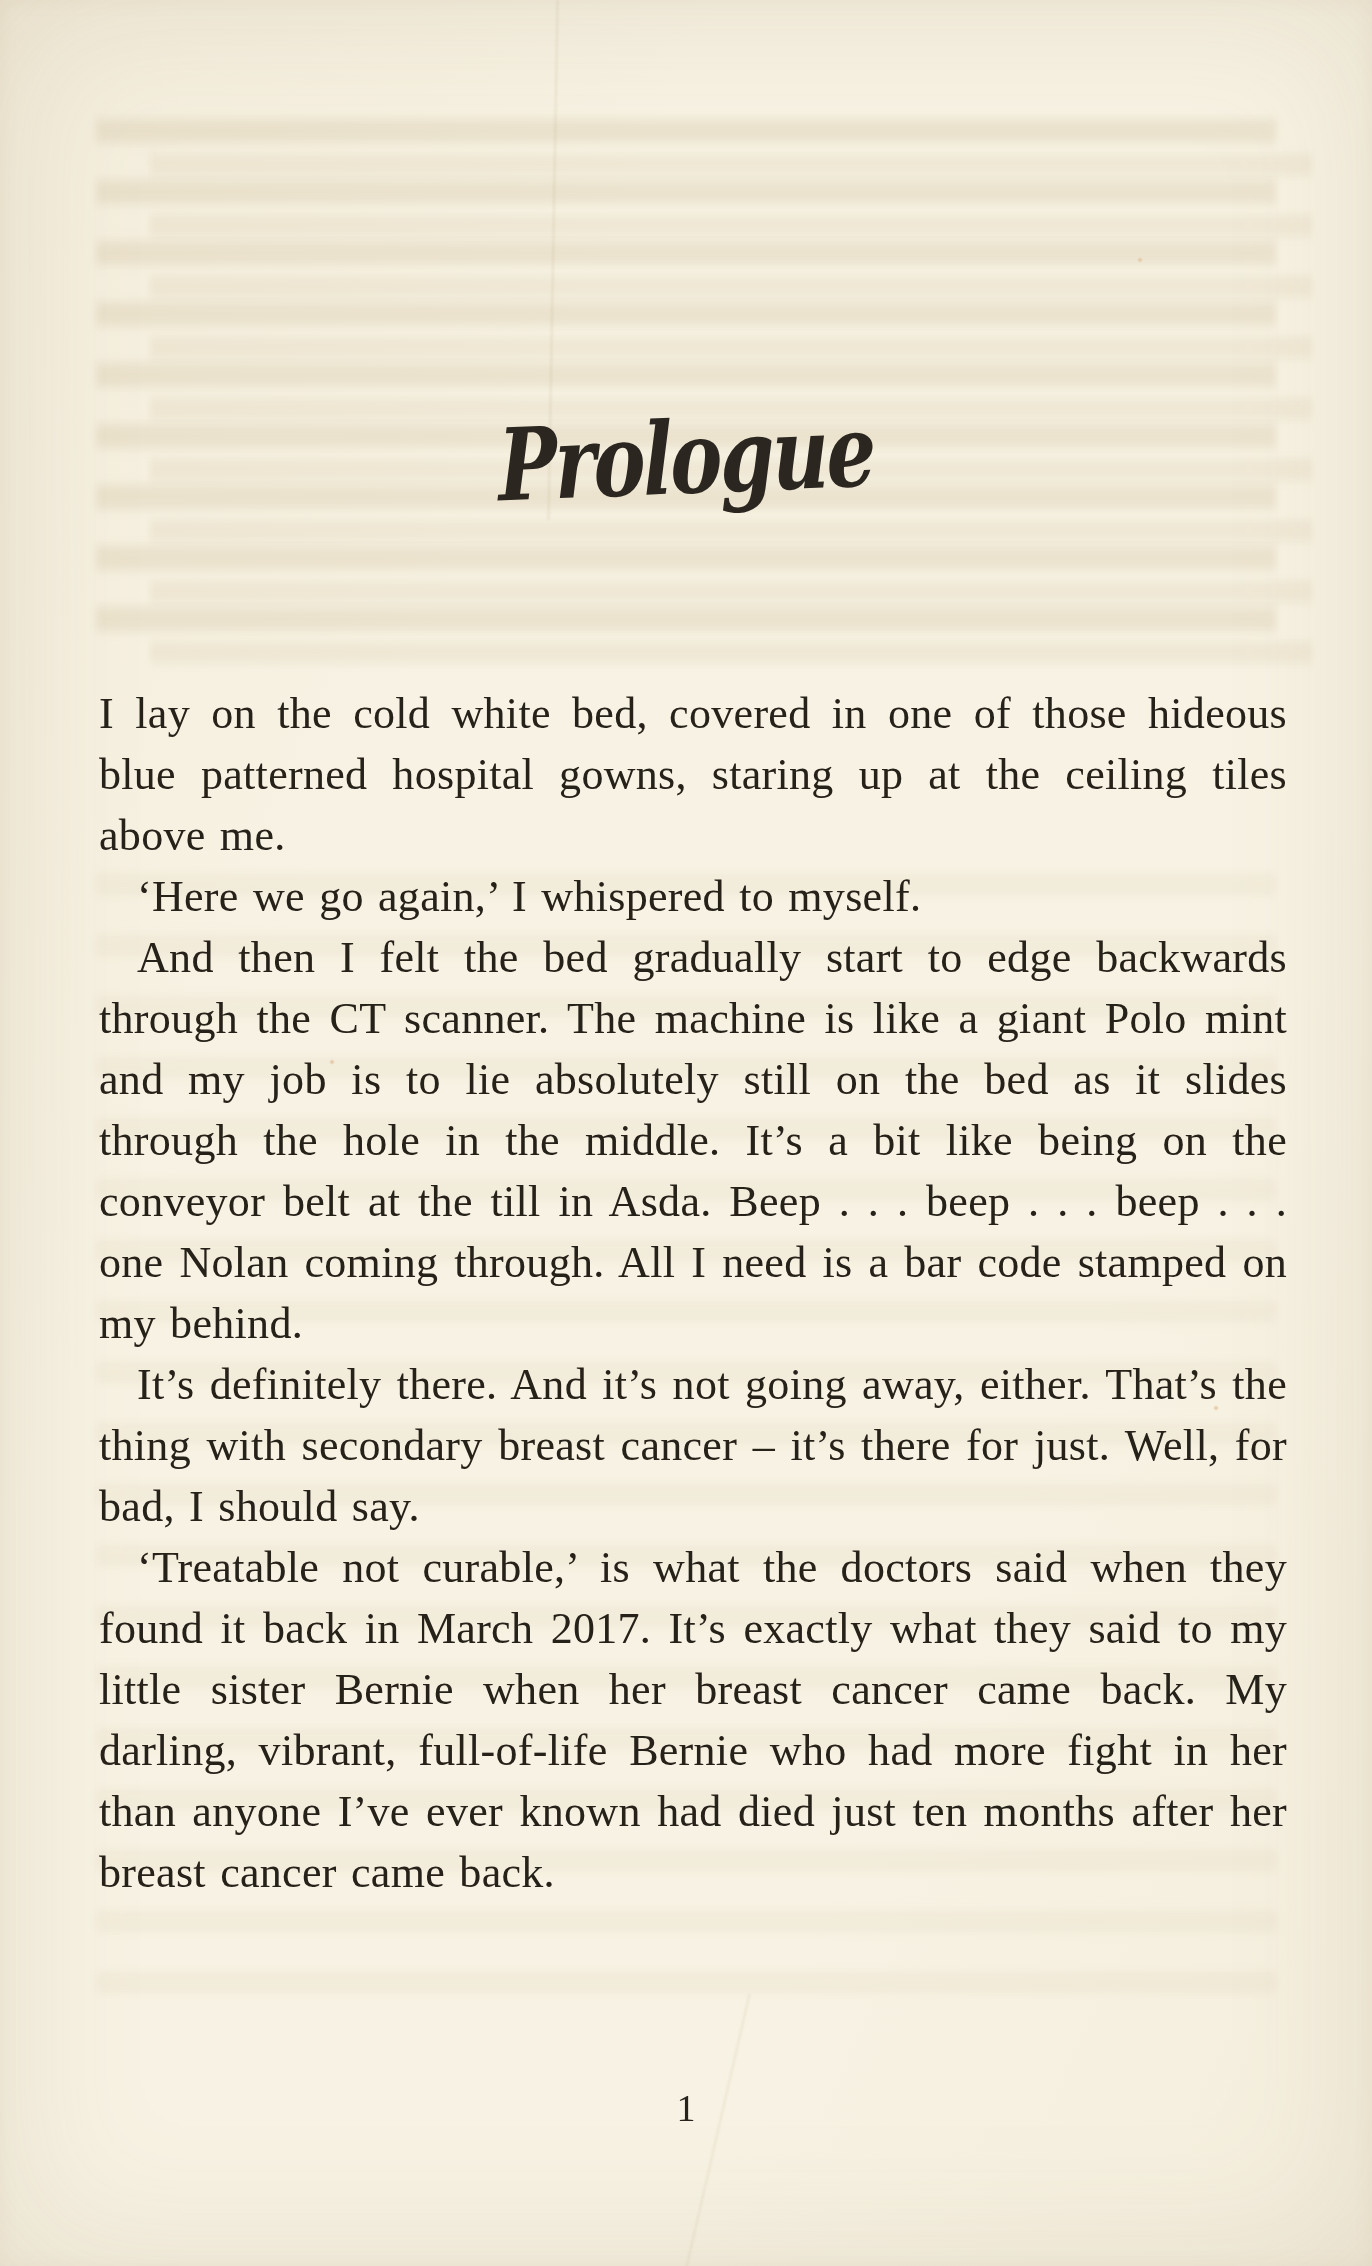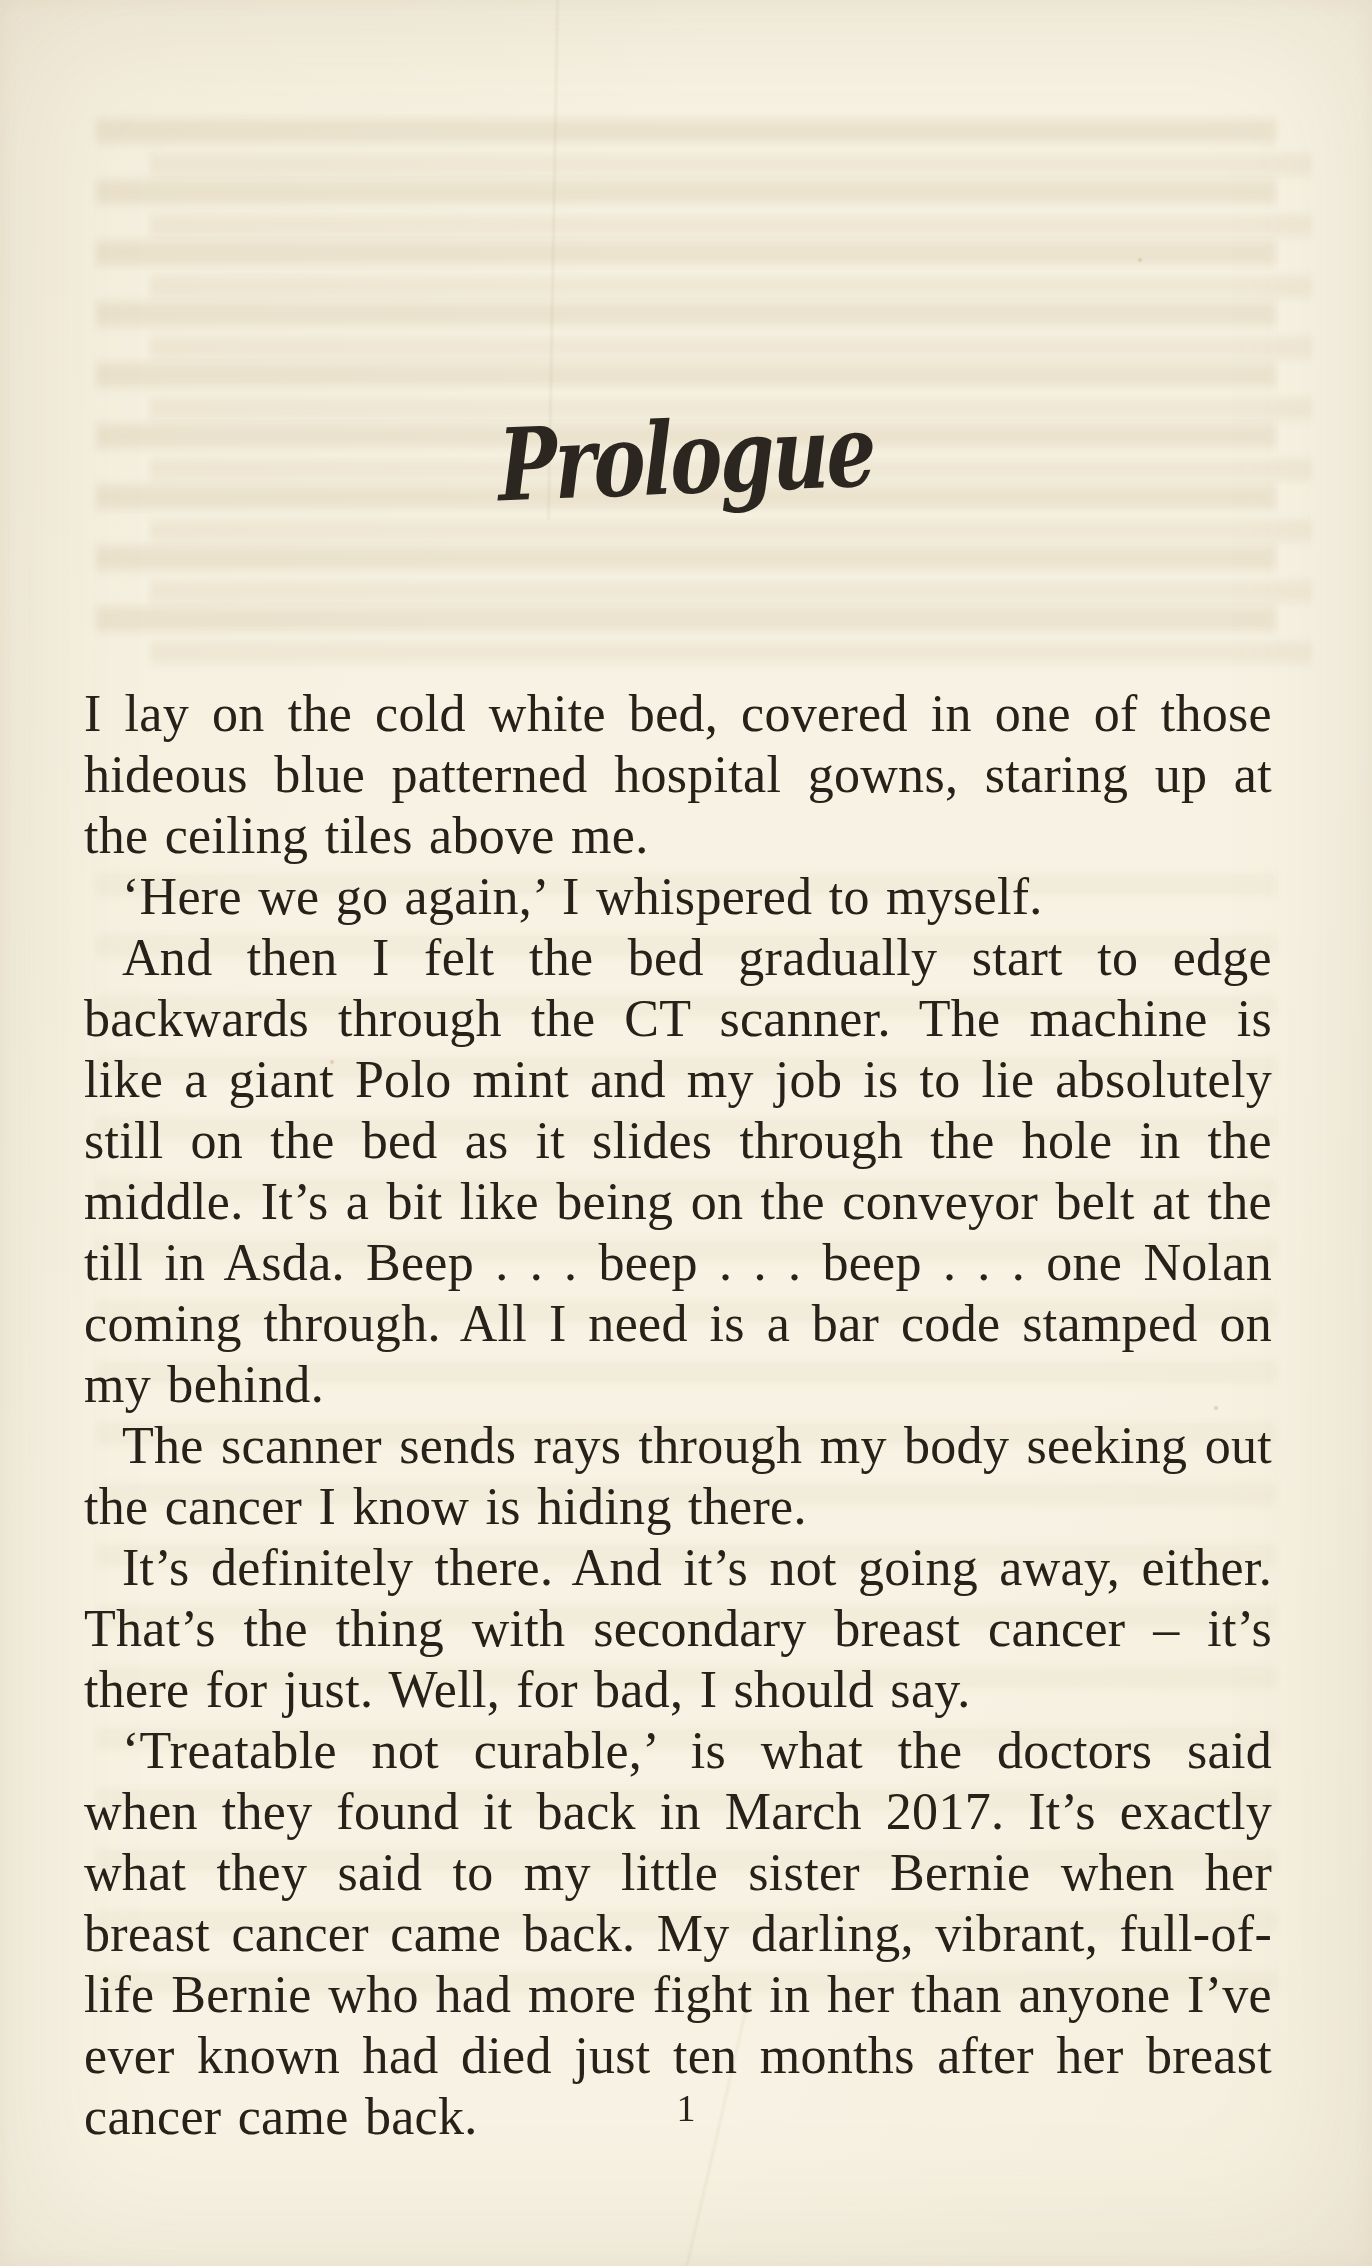--- a/index.html
+++ b/index.html
@@ -76,22 +76,22 @@
     font-weight: 700;
     font-size: 100px;
     line-height: 1;
     letter-spacing: -3px;
     color: #2b2620;
     transform: scaleX(0.78) rotate(-1.8deg);
   }
 
   .body-text {
     position: absolute;
-    left: 84px; top: 683px; width: 1188px;
-    font-size: 52px;
+    left: 99px; top: 683px; width: 1188px;
+    font-size: 44px;
     line-height: 61px;
     letter-spacing: 0.3px;
     word-spacing: 3px;
     text-align: justify;
     color: #262119;
   }
   .body-text p {
     margin: 0;
     text-indent: 38px;
   }
@@ -118,20 +118,19 @@
   <div class="crease-1"></div>
   <div class="crease-2"></div>
   <div class="specks"></div>
 
   <h1 class="title">Prologue</h1>
 
   <main class="body-text">
     <p class="first">I lay on the cold white bed, covered in one of those hideous blue patterned hospital gowns, staring up at the ceiling tiles above me.</p>
     <p>‘Here we go again,’ I whispered to myself.</p>
     <p>And then I felt the bed gradually start to edge backwards through the CT scanner. The machine is like a giant Polo mint and my job is to lie absolutely still on the bed as it slides through the hole in the middle. It’s a bit like being on the conveyor belt at the till in Asda. Beep&nbsp;.&nbsp;.&nbsp;. beep&nbsp;.&nbsp;.&nbsp;. beep&nbsp;.&nbsp;.&nbsp;. one Nolan coming through. All I need is a bar code stamped on my behind.</p>
-    <p>The scanner sends rays through my body seeking out the cancer I know is hiding there.</p>
     <p>It’s definitely there. And it’s not going away, either. That’s the thing with secondary breast cancer – it’s there for just. Well, for bad, I should say.</p>
     <p>‘Treatable not curable,’ is what the doctors said when they found it back in March 2017. It’s exactly what they said to my little sister Bernie when her breast cancer came back. My darling, vibrant, full-of-life Bernie who had more fight in her than anyone I’ve ever known had died just ten months after her breast cancer came back.</p>
   </main>
 
   <div class="pagenum">1</div>
 
 </div>
 
 </body></html>

